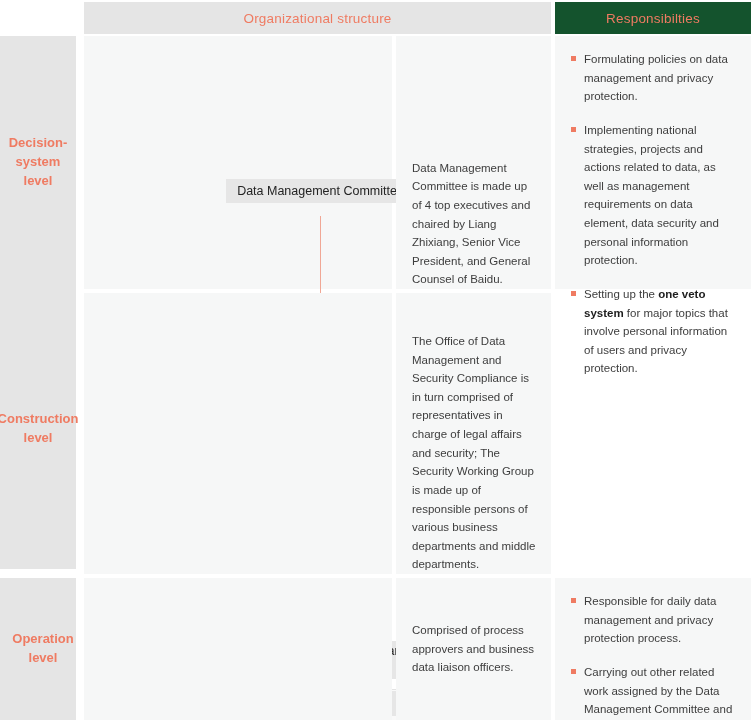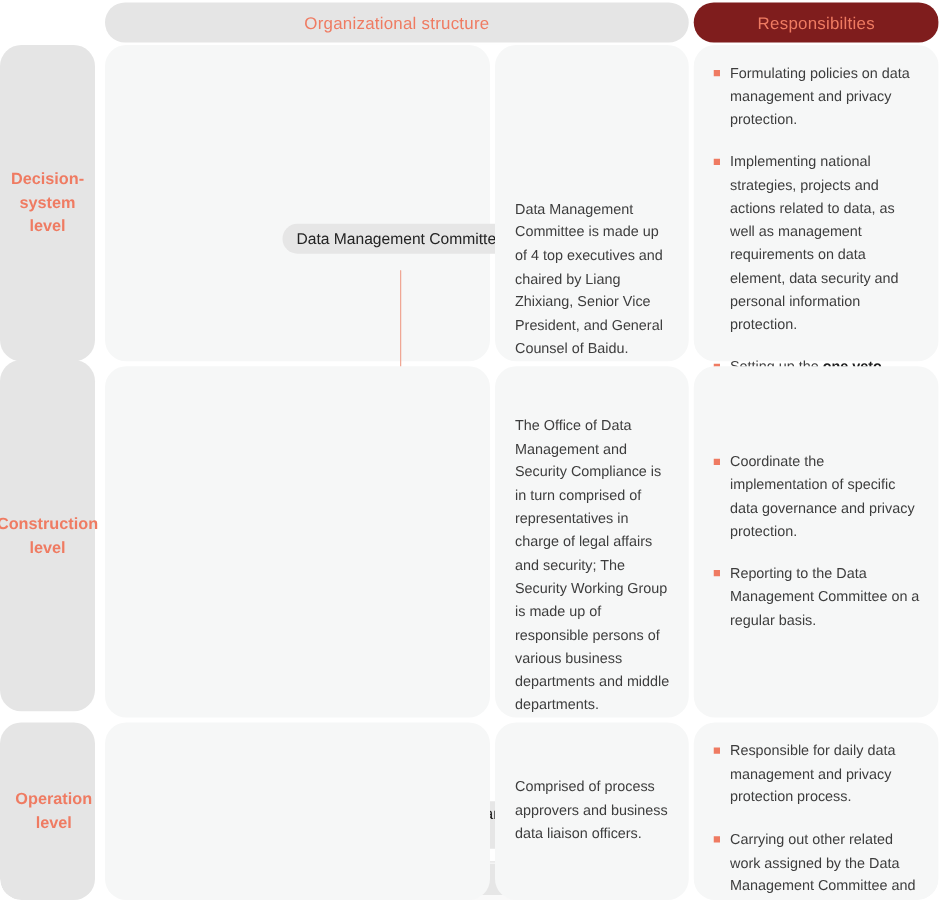--- a/index.html
+++ b/index.html
@@ -1,15 +1,15 @@
 <!DOCTYPE html>
 <html><head>
 <meta charset="utf-8">
 <style>
-  * { box-sizing: border-box; border-radius: 17px; }
+  * { box-sizing: border-box; }
   html, body {
     margin: 0; padding: 0;
     background: #ffffff;
     font-family: "Liberation Sans", "DejaVu Sans", sans-serif;
   }
   .page {
     position: relative;
     width: 751px;
     height: 720px;
     background: #ffffff;
@@ -20,21 +20,21 @@
   .hdr-org {
     position: absolute;
     left: 84px; top: 2px; width: 467px; height: 32px;
     background: #e5e5e5;
     display: flex; align-items: center; justify-content: center;
     color: #ef7b62; font-size: 13.5px; letter-spacing: .2px;
   }
   .hdr-resp {
     position: absolute;
     left: 555px; top: 2px; width: 196px; height: 32px;
-    background: #7f1d1d;
+    background: #14532d;
     display: flex; align-items: center; justify-content: center;
     color: #ef7b62; font-size: 13.5px; letter-spacing: .2px;
   }
 
   
   .lvl {
     position: absolute;
     left: 0; width: 76px;
     background: #e5e5e5;
     display: flex; align-items: center; justify-content: center;
@@ -188,32 +188,20 @@
     </div>
 
   </div>
 
   <div class="panel p-desc2">
     <div class="desc mid">
       <p>The Office of Data Management and Security Compliance is in turn comprised of representatives in charge of legal affairs and security; The Security Working Group is made up of responsible persons of various business departments and middle departments.</p>
     </div>
   </div>
 
-  <div class="panel p-resp2">
-    <div class="resp center">
-      <ul>
-        <li>
-          <span>Coordinate the implementation of specific data governance and privacy protection.</span>
-        </li>
-        <li>
-          <span>Reporting to the Data Management Committee on a regular basis.</span>
-        </li>
-      </ul>
-    </div>
-  </div>
 
   <div class="panel p-chart3">
     
     
     
     
     
   </div>
 
   <div class="panel p-desc3">

